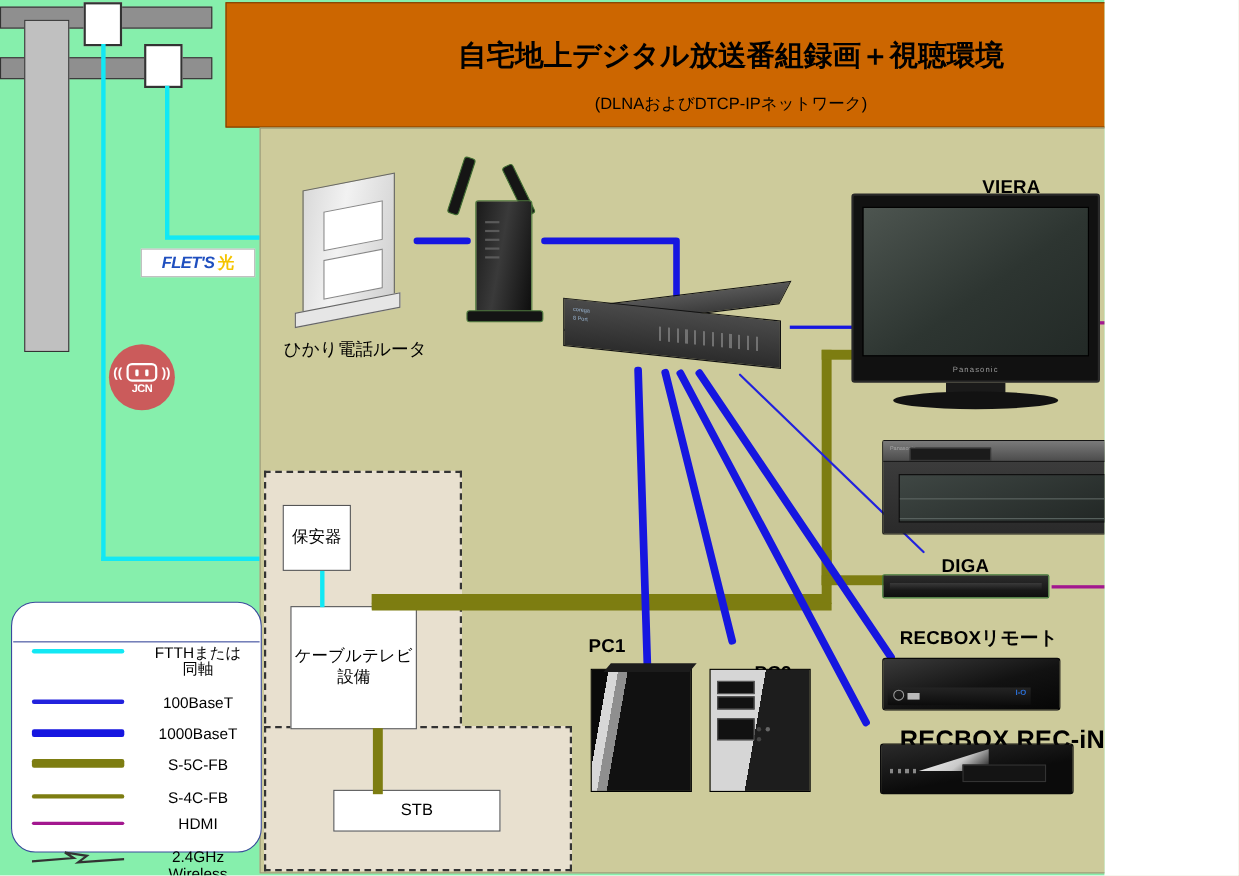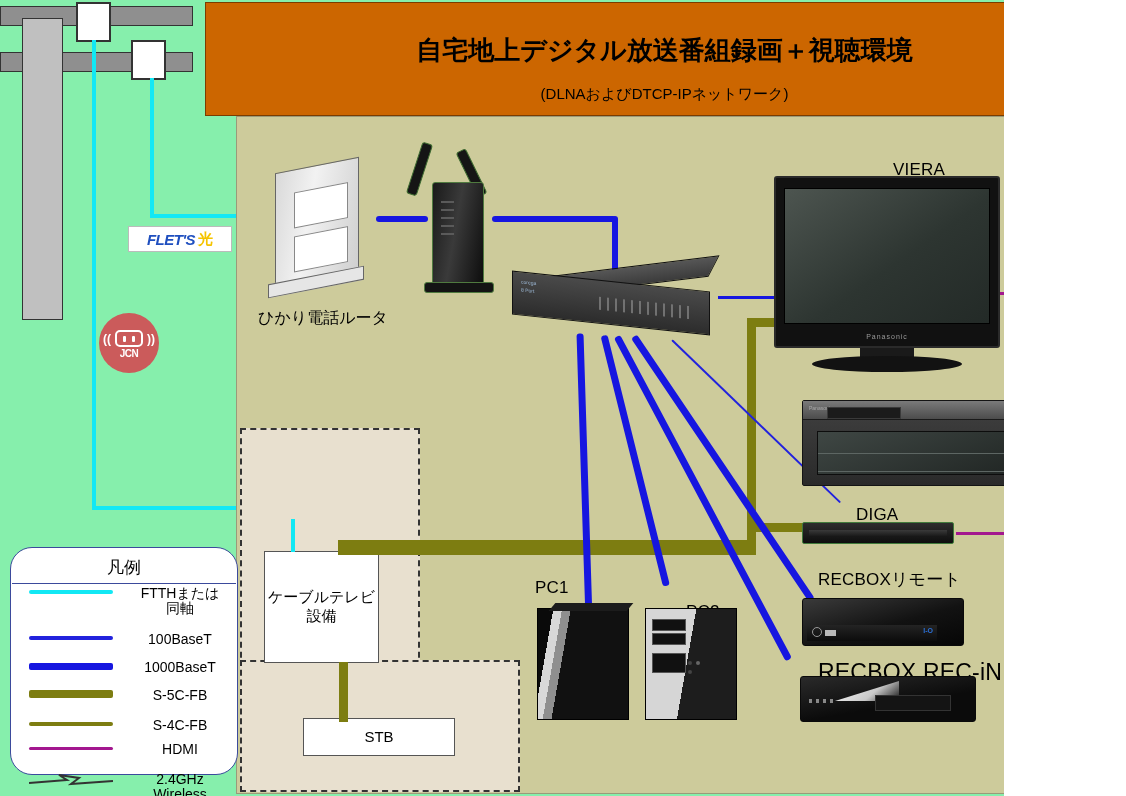--- a/index.html
+++ b/index.html
@@ -1,21 +1,21 @@
 <!DOCTYPE html>
 <html><head>
 <meta charset="utf-8">
 <style>
   html,body{margin:0;padding:0;background:#ffffff;}
   body{font-family:"Liberation Sans","DejaVu Sans",sans-serif;}
   #stage{position:relative;width:992px;height:796px;background:#86efac;overflow:hidden;padding-left:12px;}
 
   
   .abs{position:absolute;}
-  .lbl{position:absolute;font-weight:normal;color:#000;white-space:nowrap;letter-spacing:.2px;}
+  .lbl{position:absolute;font-weight:bold;color:#000;white-space:nowrap;letter-spacing:.2px;}
   .plain{position:absolute;color:#000;white-space:nowrap;}
 
   
   #banner{left:205px;top:2px;width:919px;height:114px;background:#cc6600;border:1px solid #7a3d00;box-sizing:border-box;}
   #banner .t1{position:absolute;left:0;right:0;top:30px;text-align:center;font-size:26px;font-weight:bold;color:#000;}
   #banner .t2{position:absolute;left:0;right:0;top:82px;text-align:center;font-size:15px;color:#000;}
 
   
   #room{left:236px;top:116px;width:888px;height:678px;background:#cdcb9b;border:1px solid #9a9a7a;box-sizing:border-box;}
   #roomlabel{right:6px;top:122px;font-size:15px;color:#000;}
@@ -174,20 +174,23 @@
     <div class="jdot" style="left:24px;"></div>
     <div class="jdot" style="left:33px;"></div>
     <div class="jtxt">JCN</div>
   </div>
 
   <div class="abs" id="room"></div>
 
   <div class="dash" id="catvbox"></div>
   <div class="dash" id="otherroom"></div>
 
+  <div class="wbox" style="left:257px;top:459px;width:62px;height:60px;">
+    <span>保安器</span>
+  </div>
   <div class="wbox" style="left:264px;top:551px;width:115px;height:112px;flex-direction:column;">
     <span>ケーブルテレビ</span>
     <span>設備</span>
   </div>
   <div class="wbox" style="left:303px;top:718px;width:152px;height:38px;">
     <span>STB</span>
   </div>
 
   <div class="cab cab-v c-ftth" style="left:291px;top:519px;height:33px;"></div>
 
@@ -296,21 +299,20 @@
 
   <div class="lbl" style="left:686px;top:578px;font-size:17px;margin-top:24px;">PC2</div>
   <div class="dev" id="pc2">
     <div class="bay" style="top:10px;"></div>
     <div class="bay" style="top:24px;"></div>
     <div class="bay" style="top:44px;height:18px;"></div>
     <div class="btns"></div>
   </div>
 
   <div class="abs" id="legend">
-    <div class="ltitle">凡例</div>
     <div class="lsep"></div>
     <div id="legend-rows">
         <div class="lrow">
           <div class="lswatch" style="width: 84px; height: 4px; top: 42px; background: rgb(18, 232, 244);"></div>
           <div class="ltext" style="top: 38px;">FTTHまたは<br>同軸</div>
         </div>
         <div class="lrow">
           <div class="lswatch" style="width: 84px; height: 4px; top: 88px; background: rgb(34, 34, 221);"></div>
           <div class="ltext" style="top: 84px;">100BaseT</div>
         </div>

